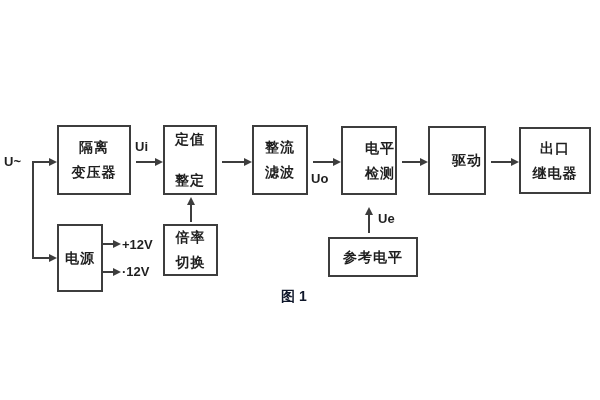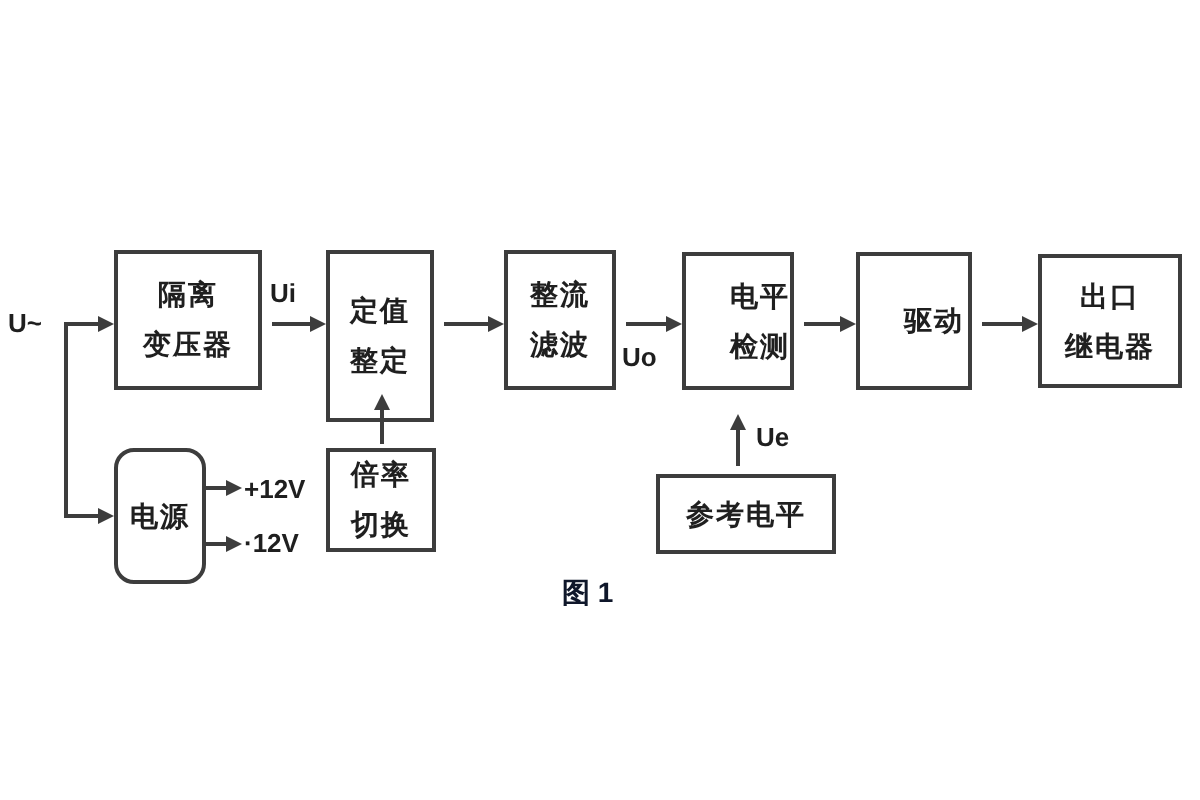--- a/index.html
+++ b/index.html
@@ -77,21 +77,21 @@
 
   <div class="box" style="left:57px; top:125px; width:74px; height:70px;text-align:right;">
     <span>隔离</span>
     <span>变压器</span>
   </div>
 
   <span class="lbl" style="left:135px; top:139px;">Ui</span>
   <span class="hline" style="left:136px; top:161px; width:19px;"></span>
   <span class="head-right" style="left:155px; top:158px;"></span>
 
-  <div class="box" style="left:163px; top:125px; width:54px; height:86px;">
+  <div class="box" style="left:163px; top:125px; width:54px; height:70px;justify-content:space-between;">
     <span>定值</span>
     <span>整定</span>
   </div>
 
   <span class="hline" style="left:222px; top:161px; width:22px;"></span>
   <span class="head-right" style="left:244px; top:158px;"></span>
 
   <div class="box" style="left:252px; top:125px; width:56px; height:70px;">
     <span>整流</span>
     <span>滤波</span>
@@ -114,21 +114,21 @@
   </div>
 
   <span class="hline" style="left:491px; top:161px; width:20px;"></span>
   <span class="head-right" style="left:511px; top:158px;"></span>
 
   <div class="box" style="left:519px; top:127px; width:72px; height:67px;">
     <span>出口</span>
     <span>继电器</span>
   </div>
 
-  <div class="box" style="left:57px; top:224px; width:46px; height:68px;border-radius:10px;">
+  <div class="box" style="left:57px; top:224px; width:46px; height:68px;">
     <span>电源</span>
   </div>
 
   <span class="hline" style="left:103px; top:243px; width:10px;"></span>
   <span class="head-right" style="left:113px; top:240px;"></span>
   <span class="lbl" style="left:122px; top:237px;">+12V</span>
 
   <span class="hline" style="left:103px; top:271px; width:10px;"></span>
   <span class="head-right" style="left:113px; top:268px;"></span>
   <span class="lbl" style="left:122px; top:264px;">·12V</span>

